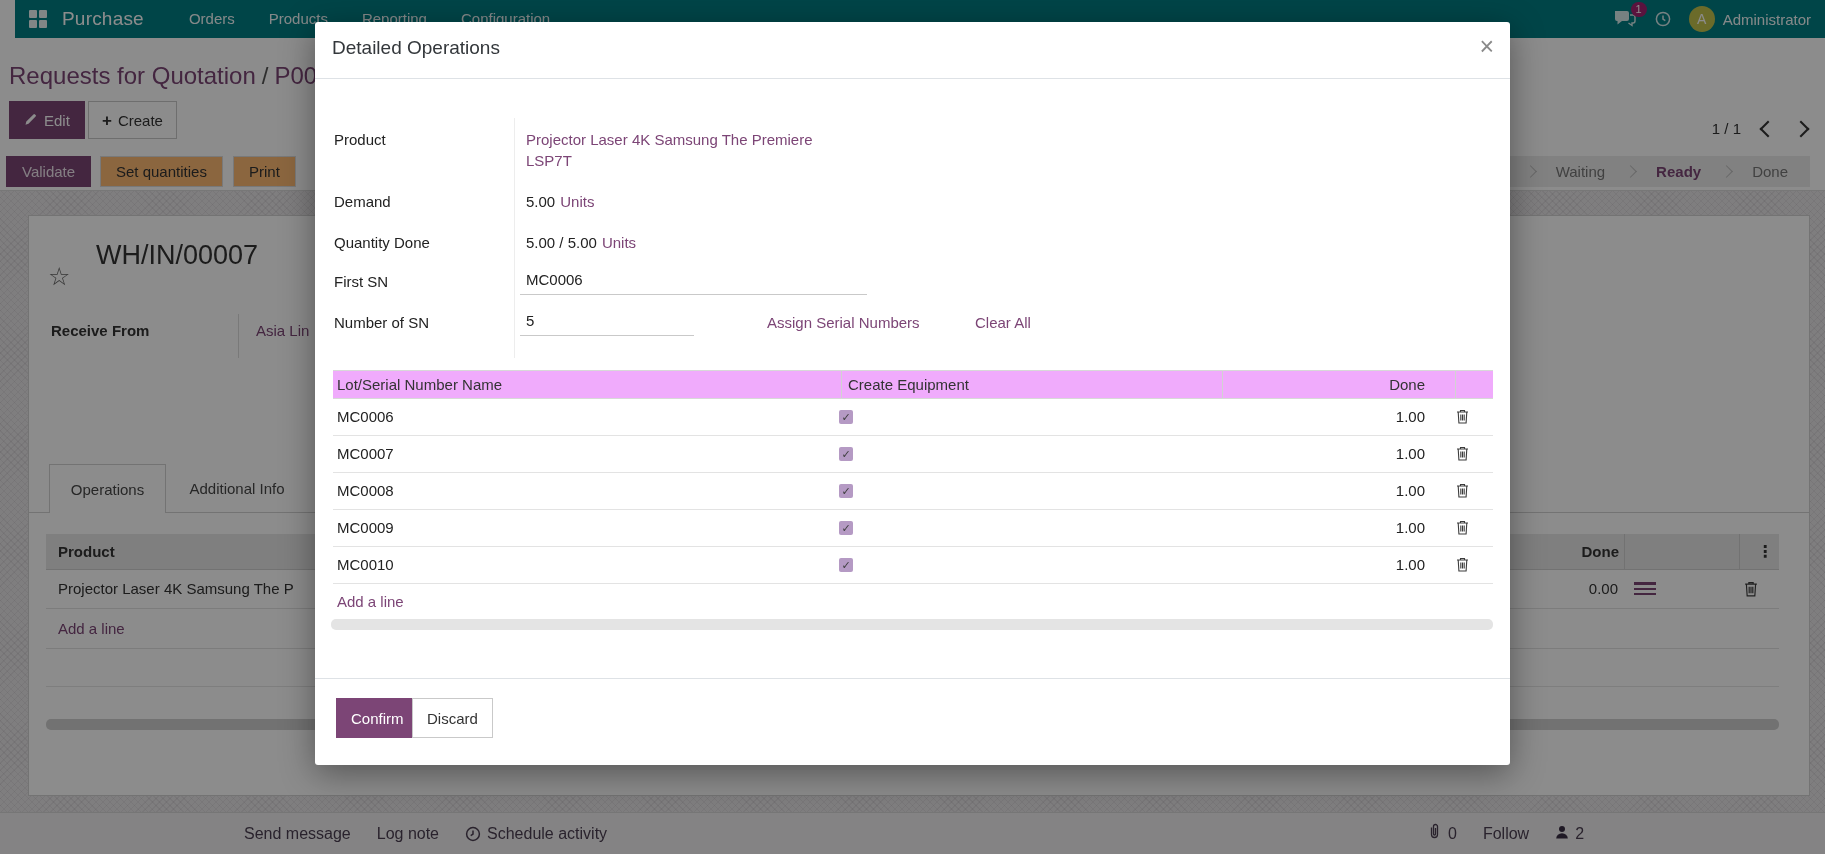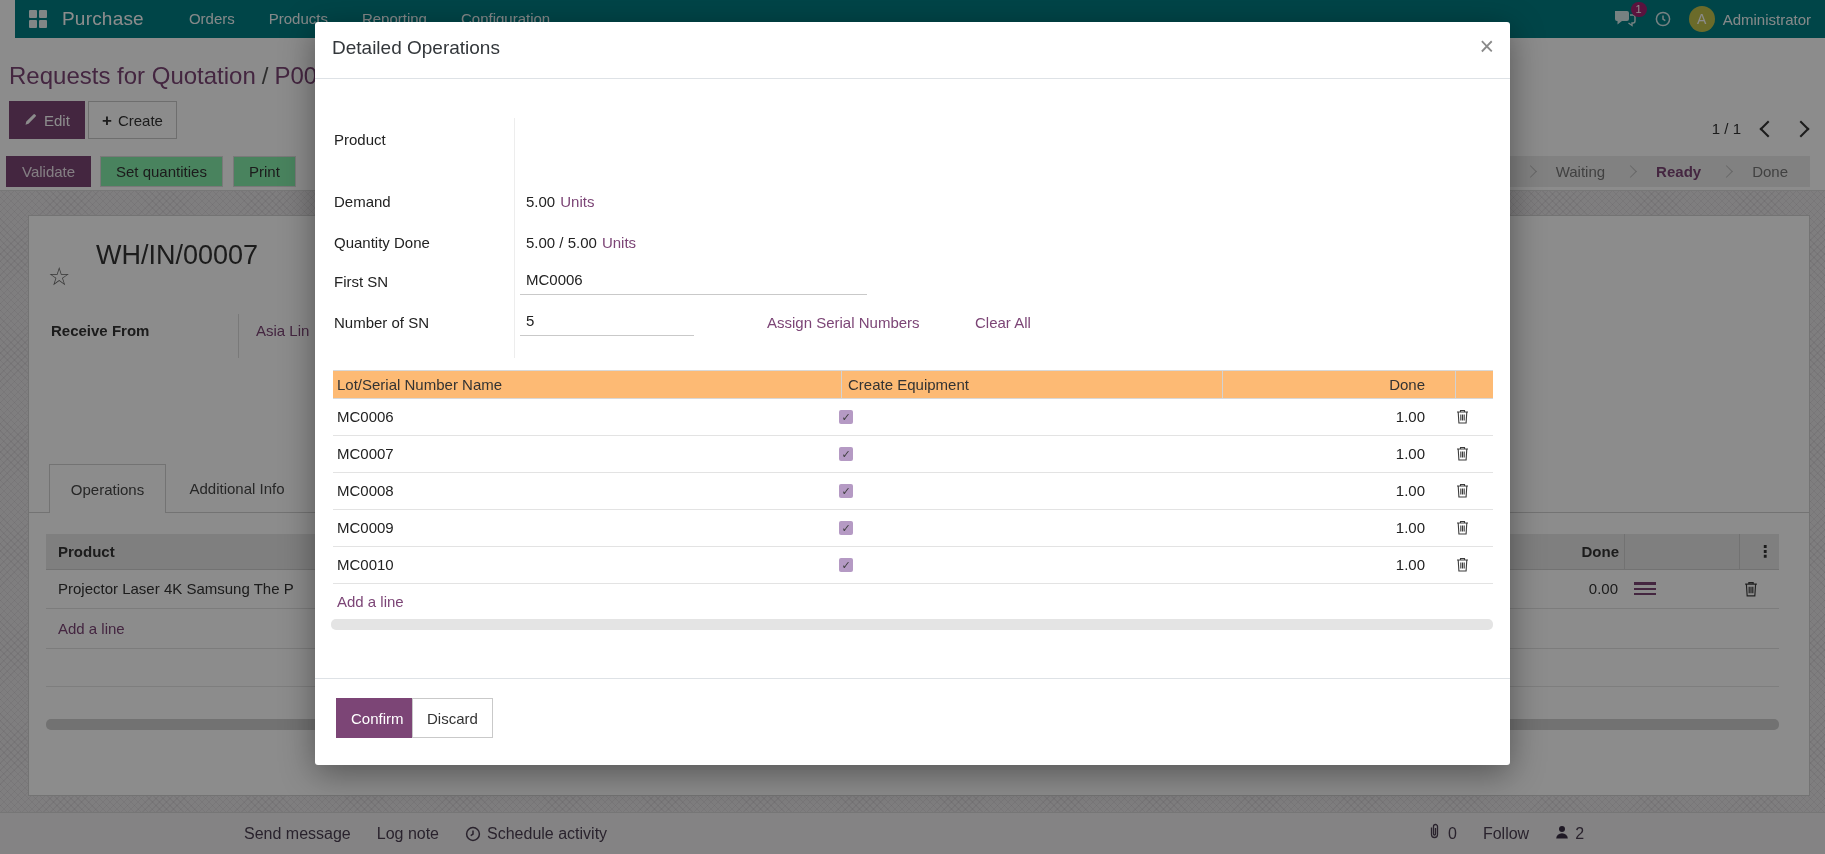--- a/index.html
+++ b/index.html
@@ -31,21 +31,21 @@
   .plus-glyph{font-weight:700;font-size:17px;line-height:15px;}
   .pager{position:absolute;right:18px;top:74px;display:flex;align-items:center;gap:21px;color:#333;margin-top:8px;}
   .pager-text{font-size:15px;}
   .chev{width:10px;height:10px;border-top:2.5px solid #333;border-right:2.5px solid #333;display:inline-block;cursor:pointer;}
   .chev.left{transform:rotate(-135deg);}
   .chev.right{transform:rotate(45deg);}
 
   
   .form-header{position:absolute;top:152px;left:0;right:0;height:38px;background:#fff;border-bottom:1px solid #d9d9d9;z-index:1;}
   .btn-validate{position:absolute;left:6px;top:4px;height:31px;padding:0 15px;background:var(--primary,#7c4576);color:#f0e7ee;border:1px solid var(--primary,#7c4576);}
-  .btn-flat{height:31px;padding:0 15px;background:#86efac;color:#333;border:1px solid #dcdcdc;position:absolute;top:4px;}
+  .btn-flat{height:31px;padding:0 15px;background:#fdba74;color:#333;border:1px solid #dcdcdc;position:absolute;top:4px;}
   .btn-setq{left:100px;}
   .btn-print{left:233px;}
   .statusbar{position:absolute;right:15px;top:4px;height:31px;background:#ebebeb;display:flex;align-items:center;padding:0 6px;gap:8px;}
   .status-step{padding:0 16px;font-size:15px;color:#777;cursor:pointer;white-space:nowrap;}
   .status-step.active{color:var(--primary,#7c4576);font-weight:700;}
   .status-sep{width:8px;height:8px;border-top:1.5px solid #bbb;border-right:1.5px solid #bbb;transform:rotate(45deg);margin:0 -3px;}
 
   
   .content{position:absolute;top:191px;left:0;right:0;bottom:41px;background-color:#e8e5e8;
     background-image:repeating-linear-gradient(45deg,rgba(0,0,0,.05) 0 1px,transparent 1px 5px),
@@ -98,21 +98,21 @@
   .m-label{position:absolute;left:19px;font-size:15px;font-weight:500;color:#222;}
   .m-colsep{position:absolute;left:199px;top:96px;width:1px;height:240px;background:#ededed;}
   .m-value{position:absolute;left:211px;font-size:15px;color:#222;}
   .m-link{color:var(--link,#7c4576);cursor:pointer;}
   .m-unit{color:var(--link,#7c4576);margin-left:5px;cursor:pointer;}
   .m-input{position:absolute;left:205px;height:30px;border:none;border-bottom:1px solid #c9c9c9;font-size:15px;
            font-family:"Liberation Sans","DejaVu Sans",sans-serif;color:#222;padding:0 0 0 6px;outline:none;background:#fff;box-sizing:border-box;}
   .m-action-link{position:absolute;font-size:15px;color:var(--link,#7c4576);cursor:pointer;white-space:nowrap;}
 
   .m-table{position:absolute;left:18px;top:348px;width:1160px;}
-  .m-thead{position:relative;height:29px;background:#fdba74;border-top:1px solid #d8d8d8;border-bottom:1px solid #d8d8d8;
+  .m-thead{position:relative;height:29px;background:#f0abfc;border-top:1px solid #d8d8d8;border-bottom:1px solid #d8d8d8;
            font-weight:500;color:#333;box-sizing:border-box;}
   .m-thead .h-name{position:absolute;left:4px;line-height:27px;}
   .m-thead .h-equip{position:absolute;left:515px;line-height:27px;}
   .m-thead .h-done{position:absolute;right:68px;line-height:27px;}
   .m-vline{position:absolute;top:0;width:1px;height:27px;background:#d2d2d2;}
   .mrow{position:relative;height:36px;border-bottom:1px solid #e3e3e3;background:#fff;}
   .mrow .sn{position:absolute;left:4px;line-height:36px;color:#222;}
   .checkbox{position:absolute;left:506px;top:11px;width:14px;height:14px;background:var(--checkbox-bg,#b59ac4);
             border-radius:2px;display:flex;align-items:center;justify-content:center;cursor:pointer;}
   .checkbox .tick{font-size:11px;color:#3d3d3d;font-weight:700;line-height:11px;}
@@ -278,20 +278,24 @@
   <div class="backdrop"></div>
 
   <div class="modal">
     <div class="modal-header">
       <div class="modal-title">Detailed Operations</div>
       <div class="modal-close">×</div>
     </div>
 
     <div class="m-label" style="top:109px">Product</div>
     <div class="m-colsep"></div>
+    <div class="m-value" style="top:109px">
+      <span class="m-link">Projector Laser 4K Samsung The Premiere</span><br>
+      <span class="m-link" style="line-height:26px">LSP7T</span>
+    </div>
 
     <div class="m-label" style="top:171px">Demand</div>
     <div class="m-value" style="top:171px">
       <span>5.00</span><span class="m-unit">Units</span>
     </div>
 
     <div class="m-label" style="top:212px">Quantity Done</div>
     <div class="m-value" style="top:212px">
       <span>5.00 / 5.00</span><span class="m-unit">Units</span>
     </div>

